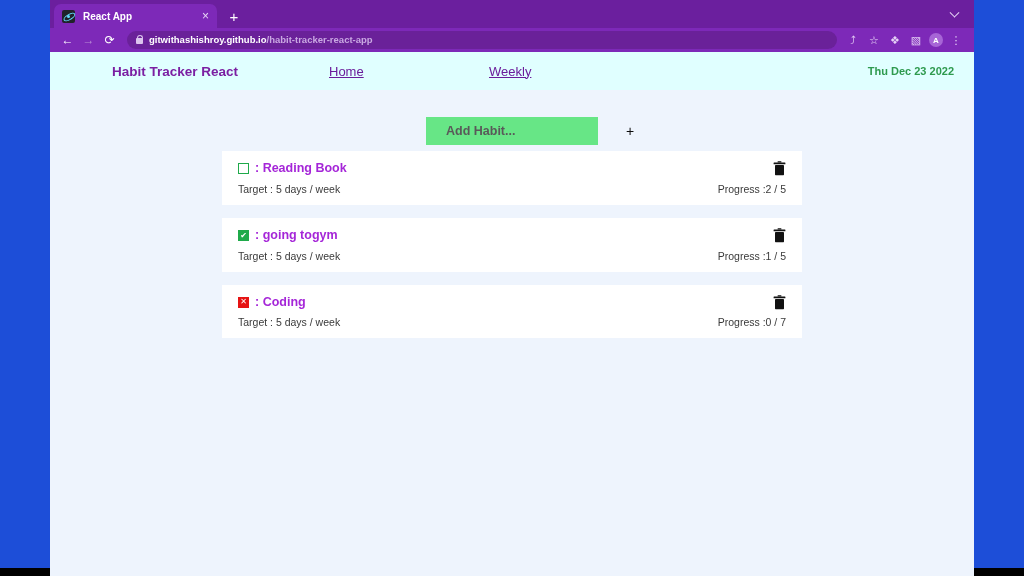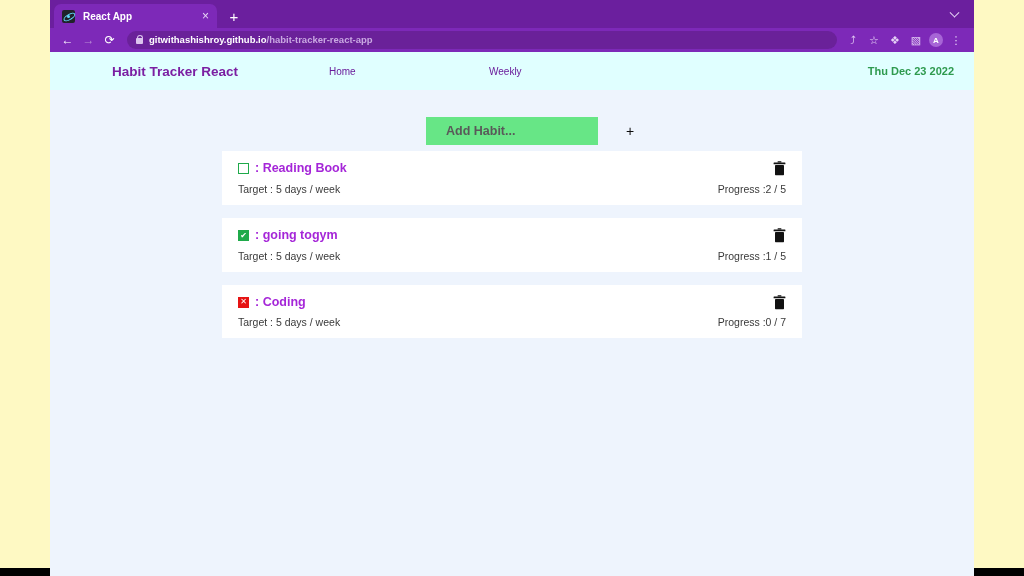--- a/index.html
+++ b/index.html
@@ -5,21 +5,21 @@
   * { box-sizing: border-box; margin: 0; padding: 0; }
   html, body {
     width: 1024px; height: 576px;
     background: #000;
     font-family: "Liberation Sans", sans-serif;
     overflow: hidden;
   }
   #screen {
     position: relative;
     width: 1024px; height: 568px;
-    background: #fef9c3;
+    background: #1d4ed8;
   }
 
   
   .browser {
     position: absolute;
     left: 50px; top: 0;
     width: 924px; height: 576px;
     background: #eef4fd;
     overflow: hidden;
   }
@@ -194,26 +194,27 @@
   }
   .brand {
     font-size: 13.5px;
     font-weight: bold;
     color: #7b1fa2;
     width: 265px;
     flex: 0 0 auto;
     padding-left: 48px;
   }
   .navlink {
-    font-size: 10px;
+    font-size: 13px;
     color: #6a1b9a;
     cursor: pointer;
     width: 160px;
     text-align: left;
     flex: 0 0 auto;
+    text-decoration: underline;
   }
   .navlink.second { width: 320px; }
   .today {
     margin-left: auto;
     font-size: 11px;
     font-weight: bold;
     color: #2e9a4e;
     padding-right: 6px;
   }
 

